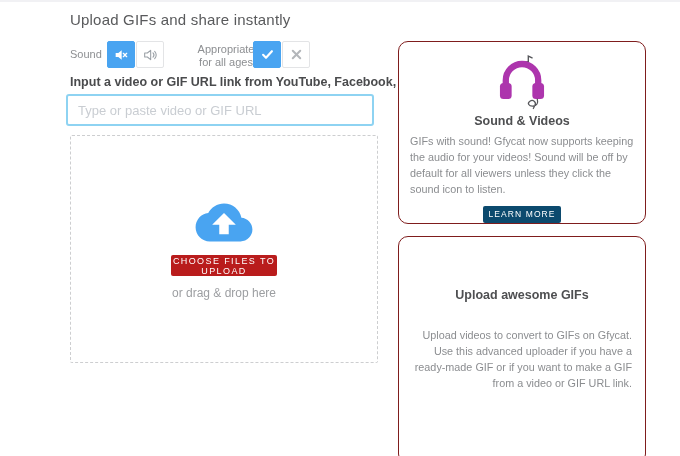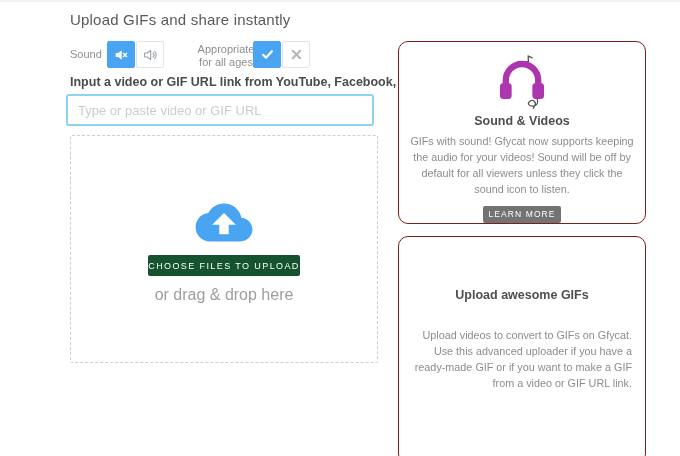--- a/index.html
+++ b/index.html
@@ -51,45 +51,45 @@
     font-family: "Liberation Sans", sans-serif; outline: none; margin-left: 8px;
   }
   .url-input::placeholder { color: #c9cdd2; opacity: 1; }
   .dropzone {
     position: absolute; left: 70px; top: 135px; width: 308px; height: 228px;
     border: 1px dashed #cdced0; border-radius: 2px;
     display: flex; flex-direction: column; align-items: center;
     padding-top: 64px; cursor: pointer; background: #fff;
   }
   .upload-btn {
-    margin-top: 10px; width: 152px; height: 21px; border: none;
-    background: #14532d; color: #fff; border-radius: 2px;
+    margin-top: 10px; width: 106px; height: 21px; border: none;
+    background: #b91c1c; color: #fff; border-radius: 2px;
     font-family: "Liberation Sans", sans-serif;
     font-size: 9px; letter-spacing: 1.4px; cursor: pointer;
   }
-  .drop-hint { margin-top: 10px; font-size: 16px; color: #9c9ea1; }
+  .drop-hint { margin-top: 10px; font-size: 12px; color: #9c9ea1; }
   
   .card {
     position: absolute; left: 398px; width: 248px;
     background: #fff; border: 1px solid #7f1d1d; border-radius: 10px;
   }
   .card-sound { top: 41px; height: 183px; display: flex; flex-direction: column; align-items: center; }
   .card-howto { top: 236px; height: 228px; padding: 11px 13px; }
   .card-sound .hp-icon { margin-top: 12px; }
   .card-title {
     font-size: 12.5px; font-weight: bold; color: #4e4f51; text-align: center; margin-top: 40px;
   }
   .card-sound .card-title { margin-top: 4px; }
   .card-body {
     font-size: 10.8px; color: #8b8d90; line-height: 1.48;
-    text-align: center; padding: 0 11px; margin-top: 6px;
+    text-align: left; padding: 0 11px; margin-top: 6px;
   }
   .learn-btn {
     margin-top: 8px; width: 78px; height: 21px; border: none;
-    background: #737373; color: #fff; border-radius: 2px;
+    background: #0c4a6e; color: #fff; border-radius: 2px;
     font-family: "Liberation Sans", sans-serif;
     font-size: 8.5px; letter-spacing: 1.1px; cursor: pointer;
   }
   .howto-intro {
     font-size: 10.8px; color: #8b8d90; line-height: 1.48;
     text-align: right; margin-top: 26px;
   }
   .howto-steps {
     margin-top: 9px; padding-left: 20px;
   }

